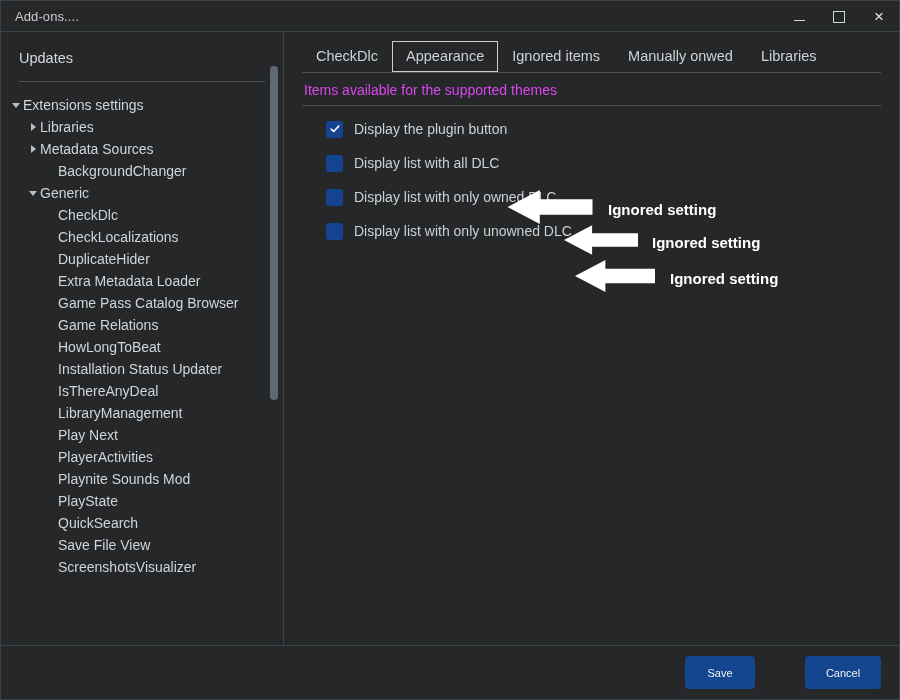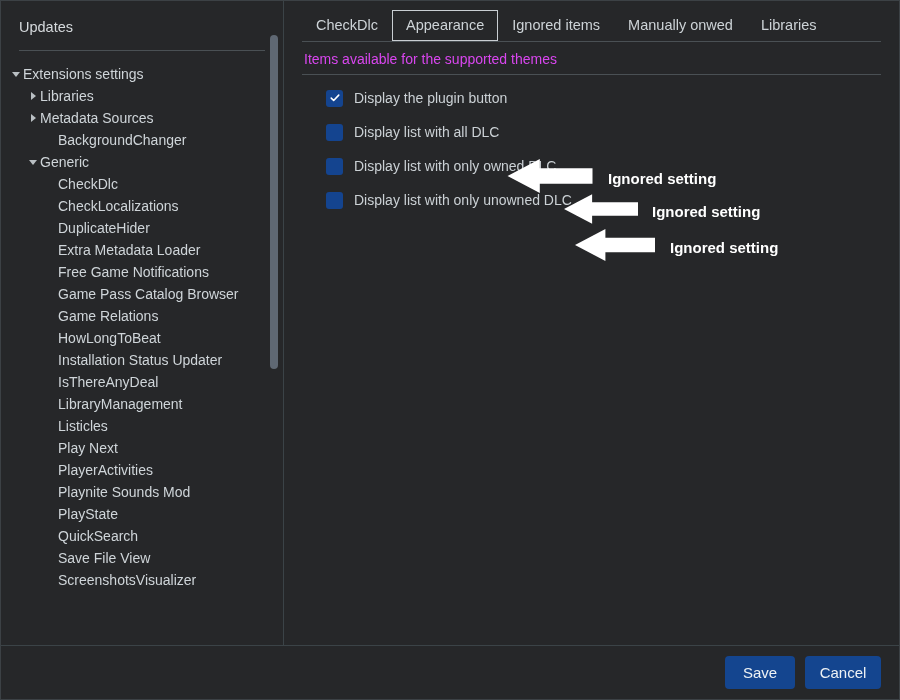--- a/index.html
+++ b/index.html
@@ -241,35 +241,50 @@
     display: flex;
     align-items: center;
     justify-content: flex-end;
     padding-right: 18px;
     gap: 10px;
     background: #262729;
   }
   .btn {
     background: #14458f;
     color: #eef2f5;
-    font-size: 15px;
+    font-size: 11px;
     border: none;
     border-radius: 4px;
     width: 70px;
     height: 33px;
     cursor: default;
     font-family: "Liberation Sans", sans-serif;
+    margin-left: 40px;
   }
   .btn.wide { width: 76px; }
 </style>
 </head>
 <body>
 
 <div id="window">
 
+  <div id="titlebar">
+    <span id="title-text">Add-ons....</span>
+    <div id="win-controls">
+      <div class="wc">
+          <span class="min-glyph"></span>
+        </div>
+      <div class="wc">
+          <span class="max-glyph"></span>
+        </div>
+      <div class="wc">
+          <span class="close-glyph">×</span>
+        </div>
+    </div>
+  </div>
 
   <div id="body">
 
     <div id="sidebar">
       <div id="updates">Updates</div>
       <div id="side-sep"></div>
       <div id="tree">
           <div class="tree-node lvl0">
             <span class="tri">
               <i class="tri-down"></i>
@@ -303,42 +318,36 @@
           <div class="tree-node lvl2">
             <span class="leaf-label">CheckLocalizations</span>
           </div>
           <div class="tree-node lvl2">
             <span class="leaf-label">DuplicateHider</span>
           </div>
           <div class="tree-node lvl2">
             <span class="leaf-label">Extra Metadata Loader</span>
           </div>
           <div class="tree-node lvl2">
-            <span class="leaf-label">Free Game Notifications</span>
-          </div>
-          <div class="tree-node lvl2">
             <span class="leaf-label">Game Pass Catalog Browser</span>
           </div>
           <div class="tree-node lvl2">
             <span class="leaf-label">Game Relations</span>
           </div>
           <div class="tree-node lvl2">
             <span class="leaf-label">HowLongToBeat</span>
           </div>
           <div class="tree-node lvl2">
             <span class="leaf-label">Installation Status Updater</span>
           </div>
           <div class="tree-node lvl2">
             <span class="leaf-label">IsThereAnyDeal</span>
           </div>
           <div class="tree-node lvl2">
             <span class="leaf-label">LibraryManagement</span>
-          </div>
-          <div class="tree-node lvl2">
-            <span class="leaf-label">Listicles</span>
           </div>
           <div class="tree-node lvl2">
             <span class="leaf-label">Play Next</span>
           </div>
           <div class="tree-node lvl2">
             <span class="leaf-label">PlayerActivities</span>
           </div>
           <div class="tree-node lvl2">
             <span class="leaf-label">Playnite Sounds Mod</span>
           </div>

